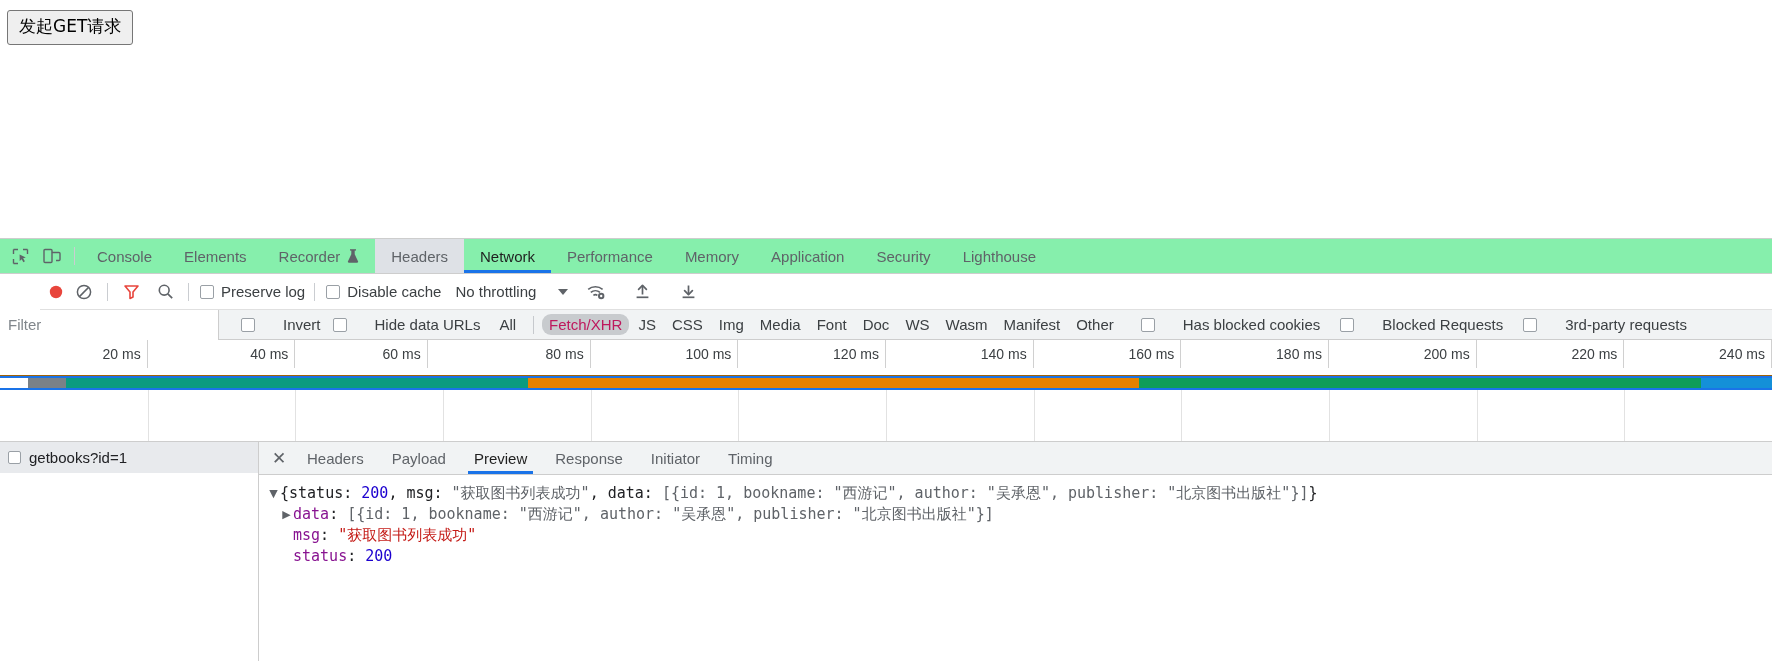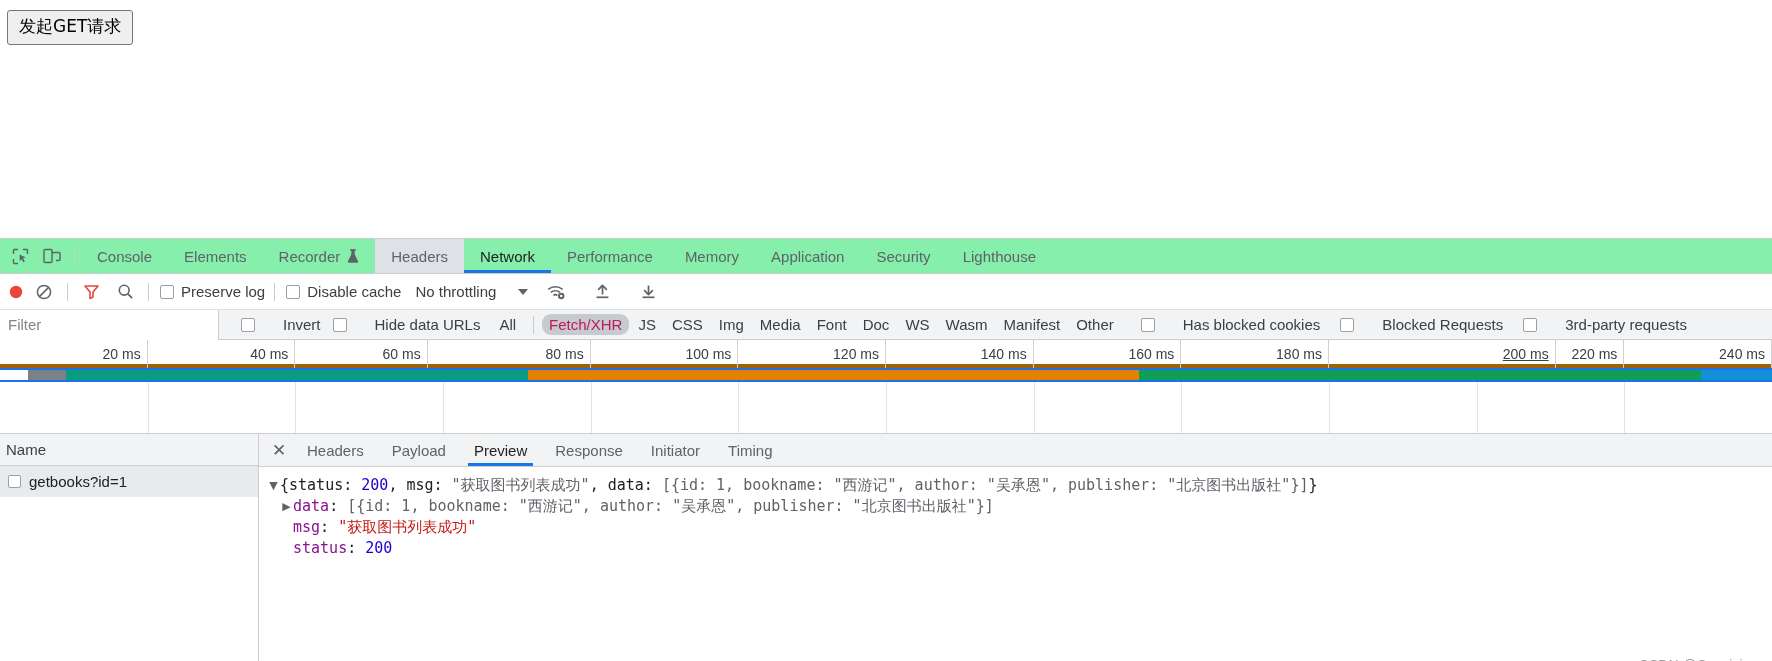--- a/index.html
+++ b/index.html
@@ -65,20 +65,21 @@
     background: #1a73e8;
   }
   .rec-flask { margin-left: 7px; display: inline-flex; }
 
   
   .dt-controls {
     position: relative; height: 36px; background: #fff;
     display: flex; align-items: center;
     border-bottom: 1px solid #e0e0e0;
     padding-left: 2px;
+    margin-left: 40px;
   }
   .ctl { display: flex; align-items: center; justify-content: center;
          height: 28px; min-width: 28px; cursor: pointer; }
   .ctl-sep { width: 1px; height: 18px; background: #cacdd1; margin: 0 9px; }
   .cb-wrap { display: flex; align-items: center; cursor: pointer; margin-left: 2px; }
   .cbox {
     width: 14px; height: 14px; border: 1px solid #9aa0a6; border-radius: 2px;
     background: #fff; margin-right: 7px; flex: 0 0 14px;
   }
   .cb-label { font-size: 15px; color: #3c4043; white-space: nowrap; }
@@ -109,22 +110,22 @@
   .fb-cb { display: flex; align-items: center; cursor: pointer; margin-right: 12px; gap: 21px; }
   .fb-sep { width: 1px; height: 18px; background: #c6c9cd; margin: 0 8px; }
   .ftype {
     font-size: 15px; color: #3c4043; padding: 2px 7px; border-radius: 9px;
     cursor: pointer; white-space: nowrap; margin-right: 2px;
   }
   .ftype.selected { background: #c8cbce; color: #be185d; }
 
   
   .dt-ruler {
-    position: relative; height: 28px; background: #fff;
-    border-bottom: 4px solid #a16207;
+    position: relative; height: 36px; background: #fff;
+    border-bottom: 1px solid #a16207;
   }
   .tick {
     position: absolute; top: 0; height: 28px;
     border-right: 1px solid #d0d0d0;
     font-size: 14px; color: #3c4043;
     display: flex; align-items: center; justify-content: flex-end;
     padding-right: 6px;
   }
   
   .dt-overview {
@@ -378,21 +379,21 @@
     <div class="dt-ruler" id="ruler">
         <div class="tick" style="left: 0px; width: 147.667px;">20 ms</div>
         <div class="tick" style="left: 147.667px; width: 147.667px;">40 ms</div>
         <div class="tick" style="left: 280px; width: 147.667px;">60 ms</div>
         <div class="tick" style="left: 443px; width: 147.667px;">80 ms</div>
         <div class="tick" style="left: 590.667px; width: 147.667px;">100 ms</div>
         <div class="tick" style="left: 738.333px; width: 147.667px;">120 ms</div>
         <div class="tick" style="left: 886px; width: 147.667px;">140 ms</div>
         <div class="tick" style="left: 1033.67px; width: 147.667px;">160 ms</div>
         <div class="tick" style="left: 1181.33px; width: 147.667px;">180 ms</div>
-        <div class="tick" style="left: 1408px; width: 147.667px; text-decoration: underline;">200 ms</div>
+        <div class="tick" style="left: 1329px; width: 147.667px;">200 ms</div>
         <div class="tick" style="left: 1476.67px; width: 147.667px;">220 ms</div>
         <div class="tick" style="left: 1624.33px; width: 147.667px;">240 ms</div>
       </div>
 
     <div class="dt-overview" id="overview" style="background: rgb(26, 115, 232);">
         <div class="ov-seg" style="left: 0%; width: 1.6%; background: rgb(255, 255, 255);"></div>
         <div class="ov-seg" style="left: 1.6%; width: 2.1%; background: rgb(122, 129, 135);"></div>
         <div class="ov-seg" style="left: 3.7%; width: 26.1%; background: rgb(11, 155, 128);"></div>
         <div class="ov-seg" style="left: 29.8%; width: 34.5%; background: rgb(229, 129, 0);"></div>
         <div class="ov-seg" style="left: 64.3%; width: 31.7%; background: rgb(15, 157, 88);"></div>
@@ -409,23 +410,20 @@
         <div class="gridline" style="left: 1033.67px;"></div>
         <div class="gridline" style="left: 1181.33px;"></div>
         <div class="gridline" style="left: 1329px;"></div>
         <div class="gridline" style="left: 1476.67px;"></div>
         <div class="gridline" style="left: 1624.33px;"></div>
       </div>
 
     <div class="dt-split">
 
       <div class="req-pane">
-        <div class="req-head">
-          <span>Name</span>
-        </div>
         <div class="req-row">
           <span class="cbox"></span>
           <span>getbooks?id=1</span>
         </div>
       </div>
 
       <div class="detail-pane">
         <div class="detail-tabs">
           <div class="close-x">✕</div>
           <div class="dtab">Headers</div>

